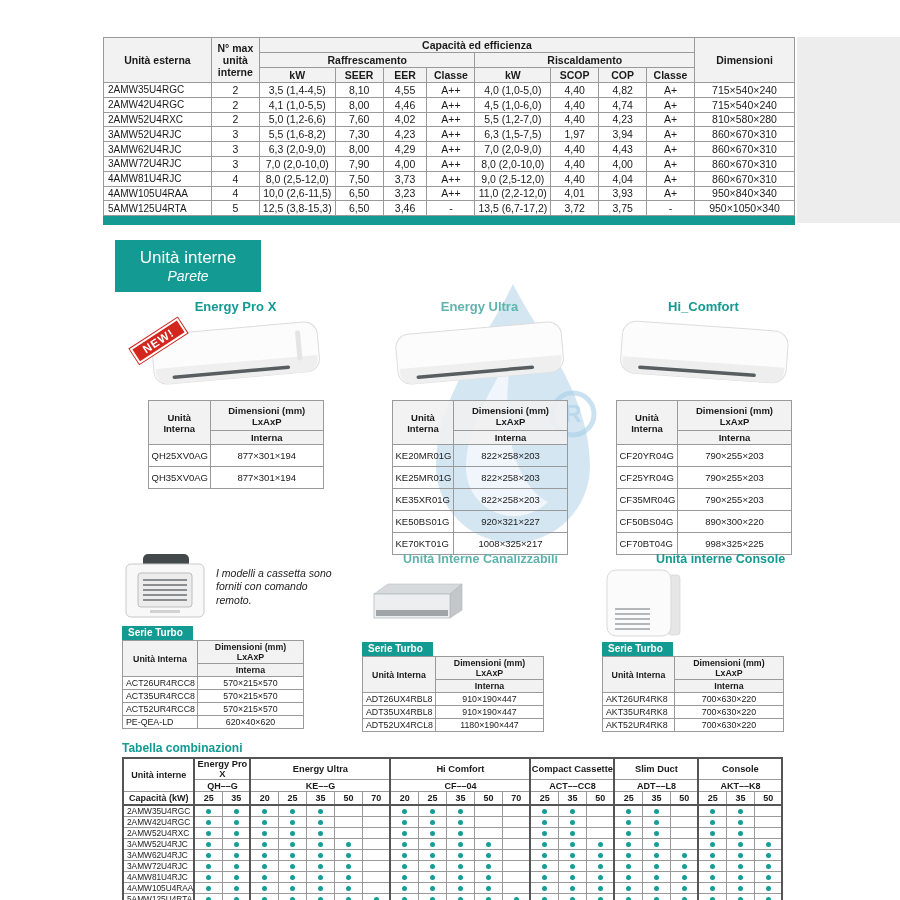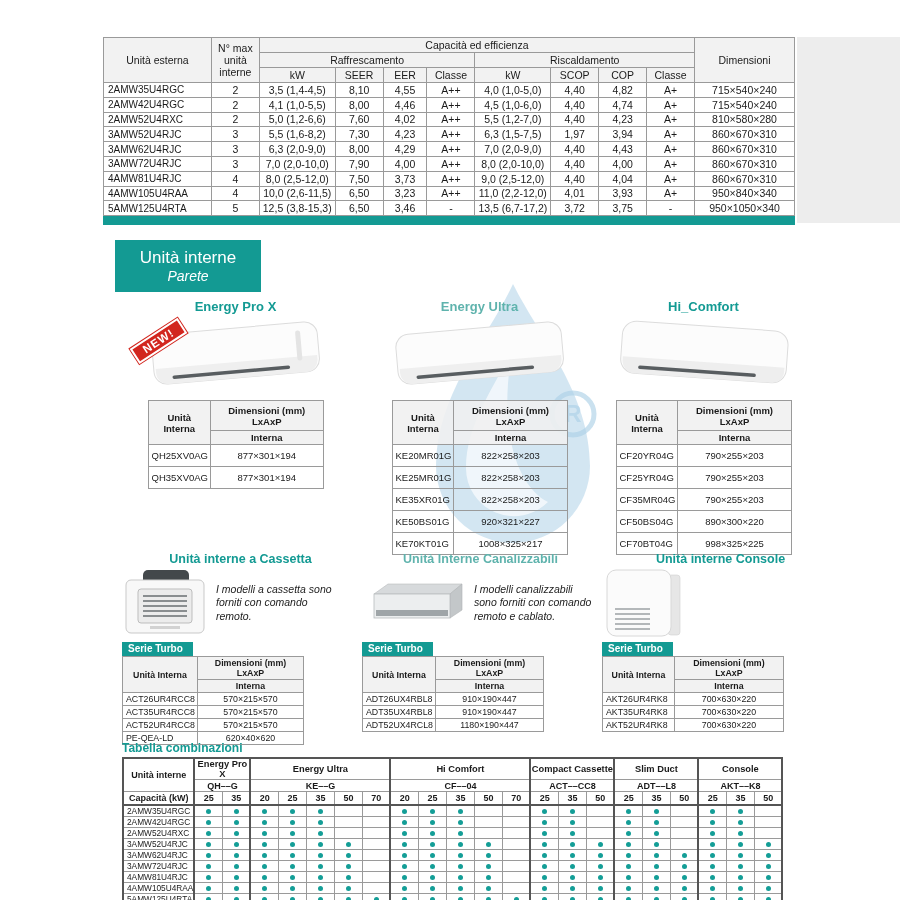--- a/index.html
+++ b/index.html
@@ -16,21 +16,21 @@
   .b2{left:115px;top:240px;width:146px;height:52px;font-size:17px;line-height:1.25}
   .b2 .it{font-style:italic;font-size:14px}
 
   .gray-strip{position:absolute;left:797px;top:37px;width:103px;height:186px;background:#ededed}
   .teal-bar{position:absolute;left:103px;top:216px;width:692px;height:9px;background:var(--teal)}
 
   table.tbl{border-collapse:collapse;position:absolute;background:transparent;z-index:2}
   .tbl th,.tbl td{border:1px solid var(--border);text-align:center;vertical-align:middle;color:#1a1a1a}
 
   .outdoor{left:103px;top:37px;width:692px;font-size:10.5px}
-  .outdoor th{background:var(--header-bg);font-weight:normal;height:15px;padding:0 3px}
+  .outdoor th{background:var(--header-bg);font-weight:bold;height:15px;padding:0 3px}
   .outdoor td{height:14.8px;padding:0 1px}
   .outdoor td.mdl{text-align:left;padding-left:4px;font-size:10px}
 
   .watermark{position:absolute;left:408px;top:276px;z-index:0}
 
   .wcol{position:absolute;top:299px;width:235px;z-index:1}
   .wname{text-align:center;font-weight:bold;font-size:13px;height:19px;color:var(--teal)}
   .wname.lighter{color:var(--teal-light)}
   .wimg{position:relative;height:82px;text-align:center}
   .newb{position:absolute;left:12px;top:14px;background:var(--red);color:#fff;font-weight:bold;font-size:11.5px;letter-spacing:1px;padding:1px 9px;border:2px solid #fff;box-shadow:0 0 0 1px var(--red);transform:rotate(-33deg);z-index:3}
@@ -389,21 +389,20 @@
           </tr>
           <tr>
             <td class="mdl">CF70BT04G</td>
             <td>998×325×225</td>
           </tr>
         </tbody>
     </table>
   </div>
 
   <div class="scol" style="left:118px">
-    <div class="sname">Unità interne a Cassetta</div>
     <div class="sbody">
       <svg width="86" height="66" viewBox="0 0 86 66">
         <rect x="21" y="0" width="46" height="16" rx="5" fill="#43484b"></rect>
         <rect x="4" y="10" width="78" height="53" rx="5" fill="#f8f8f8" stroke="#c9c9c9"></rect>
         <rect x="16" y="19" width="54" height="34" rx="3" fill="#ececec" stroke="#bdbdbd"></rect>
         <g stroke="#6a6f72" stroke-width="1.5">
           <line x1="21" y1="26" x2="65" y2="26"></line>
             <line x1="21" y1="31" x2="65" y2="31"></line>
           <line x1="21" y1="36" x2="65" y2="36"></line>
             <line x1="21" y1="41" x2="65" y2="41"></line>
@@ -454,21 +453,20 @@
 
   <div class="scol" style="left:358px">
     <div class="sname lighter">Unità Interne Canalizzabili</div>
     <div class="sbody">
       <svg width="104" height="50" viewBox="0 0 104 50">
         <polygon points="12,16 26,6 100,6 88,16" fill="#d7dadc" stroke="#b8bcbe" stroke-width="0.6"></polygon>
         <polygon points="88,16 100,6 100,32 88,40" fill="#c3c7c9" stroke="#b0b4b6" stroke-width="0.6"></polygon>
         <rect x="12" y="16" width="76" height="24" fill="#eceeef" stroke="#b8bcbe" stroke-width="0.8"></rect>
         <rect x="14" y="32" width="72" height="6" fill="#9fa5a8"></rect>
       </svg>
-      <div class="sdesc">I modelli canalizzabili sono forniti con comando remoto e cablato.</div>
     </div>
     <div class="series">Serie Turbo</div>
     <table class="tbl dim">
       <colgroup>
           <col style="width:72px">
           <col style="width:110px">
         </colgroup>
       <thead>
         <tr>
           <th rowspan="2">Unità Interna</th>

